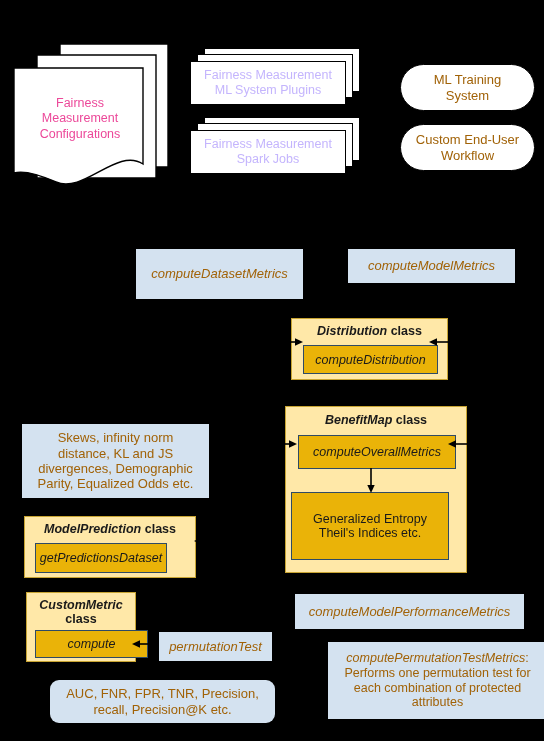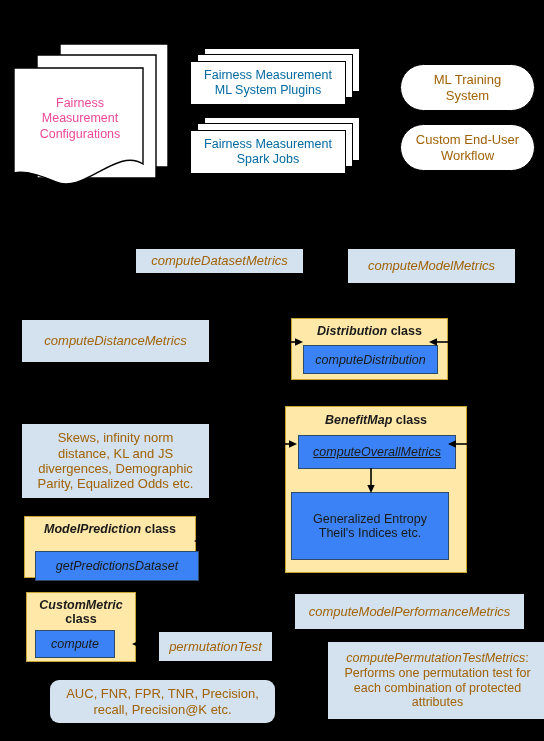--- a/index.html
+++ b/index.html
@@ -40,21 +40,21 @@
     border: 1px solid #000000;
     box-sizing: border-box;
   }
   .doc-stack .sheet.back2 { opacity: 1; }
   .doc-stack .front-label {
     position: absolute;
     display: flex;
     align-items: center;
     justify-content: center;
     text-align: center;
-    color: #0369a1;
+    color: #c4b5fd;
     line-height: 1.22;
   }
 
   
   .wavy-docs { position: absolute; }
   .wavy-docs svg { display: block; }
   .wavy-docs .wd-label {
     position: absolute;
     display: flex;
     align-items: center;
@@ -95,21 +95,21 @@
     font-weight: bold;
   }
   .classbox .cls-title b {
     font-weight: bold;
     font-style: normal;
   }
 
   .member {
     position: absolute;
     box-sizing: border-box;
-    background: #3b82f6;
+    background: #eab308;
     border: 1px solid #2e4a66;
     display: flex;
     align-items: center;
     justify-content: center;
     text-align: center;
     font-style: italic;
     color: #1a1a1a;
   }
 
   .italic { font-style: italic; }
@@ -165,25 +165,24 @@
   <div class="node pill t13" style="left:400px; top:64px; width:135px; height:47px; flex-direction:column;">
     <span>ML Training</span>
     <span>System</span>
   </div>
 
   <div class="node pill t13" style="left:400px; top:124px; width:135px; height:47px; flex-direction:column;">
     <span>Custom End-User</span>
     <span>Workflow</span>
   </div>
 
-  <div class="node blue italic t13" style="left:136px; top:249px; width:167px; height:24px;">computeDatasetMetrics</div>
+  <div class="node blue italic t13" style="left:136px; top:249px; width:167px; height:50px;">computeDatasetMetrics</div>
 
   <div class="node blue italic t13" style="left:348px; top:249px; width:167px; height:34px;">computeModelMetrics</div>
 
-  <div class="node blue italic t13" style="left:22px; top:320px; width:187px; height:42px;">computeDistanceMetrics</div>
 
   <div class="classbox" style="left:291px; top:318px; width:157px; height:62px;">
     <div class="cls-title t12" style="top:5px;">
       <i>Distribution</i><b> class</b>
     </div>
     <div class="member t12" style="left:11px; top:26px; width:135px; height:29px;">computeDistribution</div>
   </div>
 
   <div class="arrow" style="left:284px; top:335px;">
     <svg width="20" height="14" viewBox="0 0 20 14">
@@ -203,21 +202,21 @@
     <span>Skews, infinity norm</span>
     <span>distance, KL and JS</span>
     <span>divergences, Demographic</span>
     <span>Parity, Equalized Odds etc.</span>
   </div>
 
   <div class="classbox" style="left:285px; top:406px; width:182px; height:167px;">
     <div class="cls-title t12" style="top:6px;">
       <i>BenefitMap</i><b> class</b>
     </div>
-    <div class="member t12" style="left:12px; top:28px; width:158px; height:34px;text-decoration:underline;">computeOverallMetrics</div>
+    <div class="member t12" style="left:12px; top:28px; width:158px; height:34px;">computeOverallMetrics</div>
     <div class="member t12" style="left:5px; top:85px; width:158px; height:68px; font-style:normal; flex-direction:column;">
       <span>Generalized Entropy</span>
       <span>Theil's Indices etc.</span>
     </div>
   </div>
 
   <div class="arrow" style="left:278px; top:437px;">
     <svg width="20" height="14" viewBox="0 0 20 14">
       <line x1="0" y1="7" x2="13" y2="7" stroke="#000000" stroke-width="1.6"></line>
       <polygon points="19,7 11,3.3 11,10.7" fill="#000000"></polygon>
@@ -235,35 +234,35 @@
     <svg width="14" height="26" viewBox="0 0 14 26">
       <line x1="7" y1="0" x2="7" y2="19" stroke="#000000" stroke-width="1.6"></line>
       <polygon points="7,25 3.3,17 10.7,17" fill="#000000"></polygon>
     </svg>
   </div>
 
   <div class="classbox" style="left:24px; top:516px; width:172px; height:62px;">
     <div class="cls-title t12" style="top:5px;">
       <i>ModelPrediction</i><b> class</b>
     </div>
-    <div class="member t12" style="left:10px; top:34px; width:164px; height:30px;">getPredictionsDataset</div>
+    <div class="member t12" style="left:10px; top:26px; width:132px; height:30px;">getPredictionsDataset</div>
   </div>
 
   <div class="arrow" style="left:194px; top:534px;">
     <svg width="16" height="14" viewBox="0 0 16 14">
       <line x1="16" y1="7" x2="6" y2="7" stroke="#000000" stroke-width="1.6"></line>
       <polygon points="0,7 8,3.3 8,10.7" fill="#000000"></polygon>
     </svg>
   </div>
 
   <div class="classbox" style="left:26px; top:592px; width:110px; height:70px;">
     <div class="cls-title t12" style="top:5px;">
       <i>CustomMetric</i><br><b>class</b>
     </div>
-    <div class="member t12" style="left:8px; top:37px; width:80px; height:28px;">compute</div>
+    <div class="member t12" style="left:8px; top:37px; width:113px; height:28px;">compute</div>
   </div>
 
   <div class="arrow" style="left:132px; top:637px;">
     <svg width="18" height="14" viewBox="0 0 18 14">
       <line x1="18" y1="7" x2="6" y2="7" stroke="#000000" stroke-width="1.6"></line>
       <polygon points="0,7 8,3.3 8,10.7" fill="#000000"></polygon>
     </svg>
   </div>
 
   <div class="node blue italic t13" style="left:159px; top:632px; width:113px; height:29px;">permutationTest</div>

